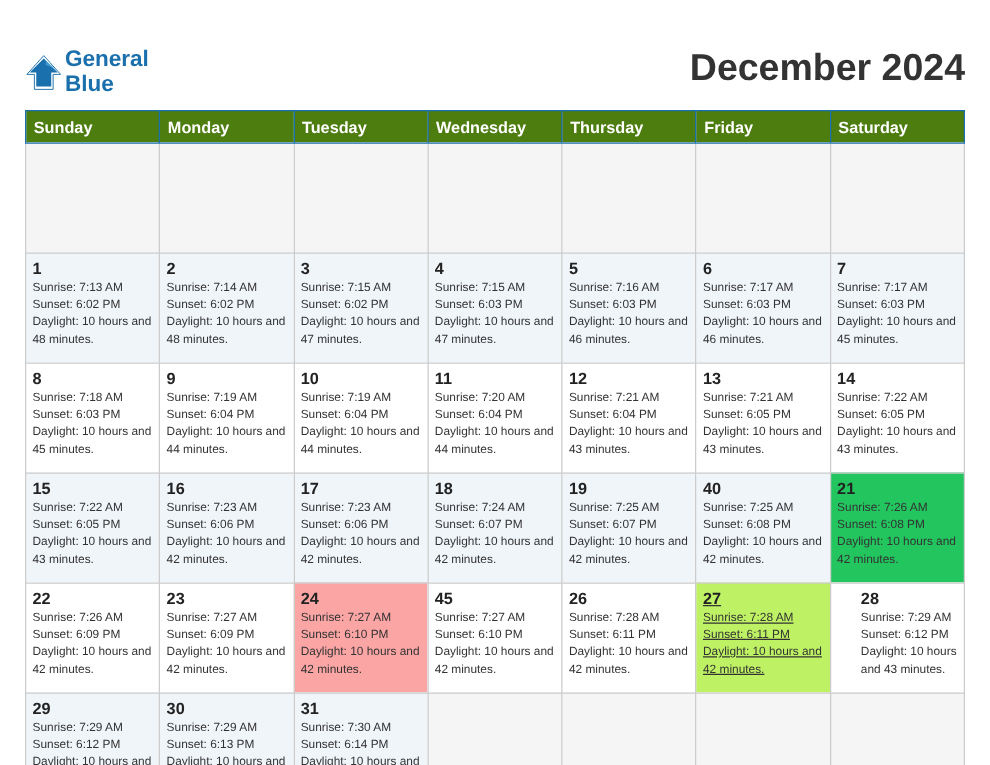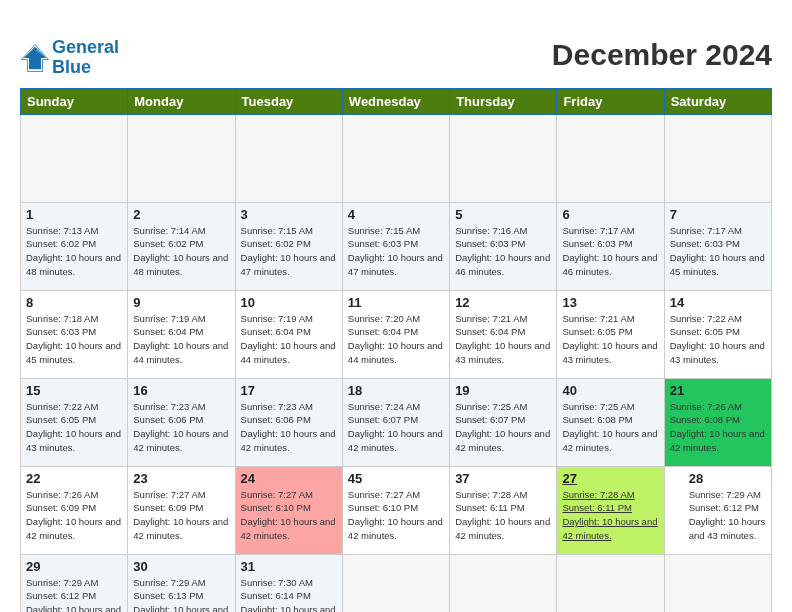--- a/index.html
+++ b/index.html
@@ -243,21 +243,21 @@
           </td>
           <td style="background: #fca5a5; margin-top: 12px;">
             <span class="day-num">24</span>
             <div class="day-info">Sunrise: 7:27 AM<br>Sunset: 6:10 PM<br>Daylight: 10 hours and 42 minutes.</div>
           </td>
           <td style="background: rgb(255, 255, 255);">
             <span class="day-num">45</span>
             <div class="day-info">Sunrise: 7:27 AM<br>Sunset: 6:10 PM<br>Daylight: 10 hours and 42 minutes.</div>
           </td>
           <td style="background: rgb(255, 255, 255);">
-            <span class="day-num">37</span>
+            <span class="day-num">26</span>
             <div class="day-info">Sunrise: 7:28 AM<br>Sunset: 6:11 PM<br>Daylight: 10 hours and 42 minutes.</div>
           </td>
           <td style="background: #bef264; text-decoration: underline;">
             <span class="day-num">27</span>
             <div class="day-info">Sunrise: 7:28 AM<br>Sunset: 6:11 PM<br>Daylight: 10 hours and 42 minutes.</div>
           </td>
           <td style="background: rgb(255, 255, 255); padding-left: 24px;">
             <span class="day-num">28</span>
             <div class="day-info">Sunrise: 7:29 AM<br>Sunset: 6:12 PM<br>Daylight: 10 hours and 43 minutes.</div>
           </td>

